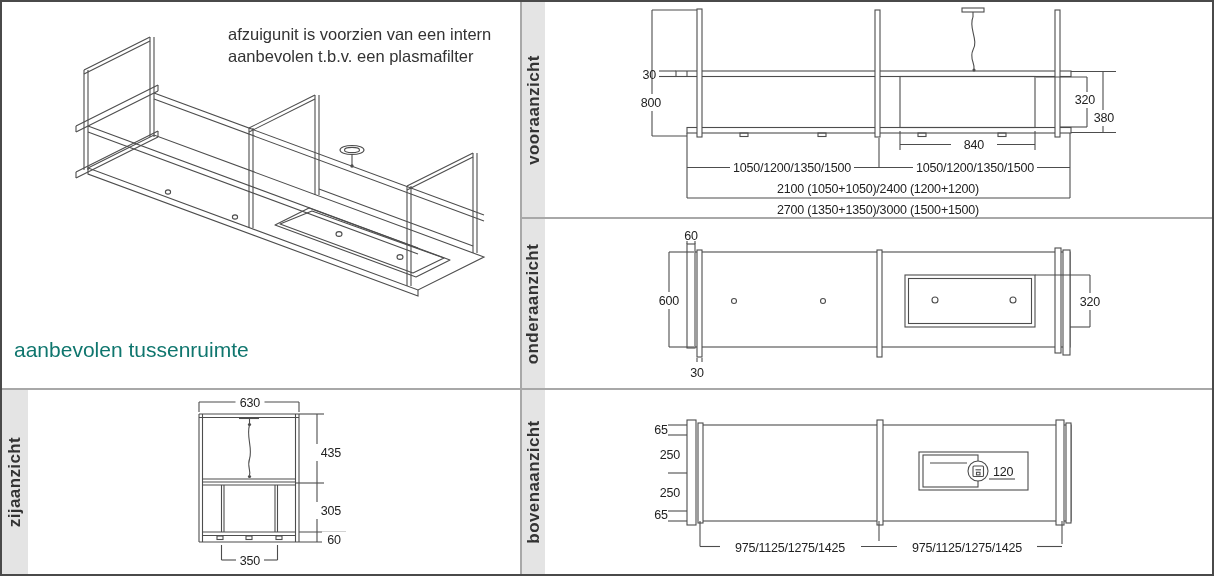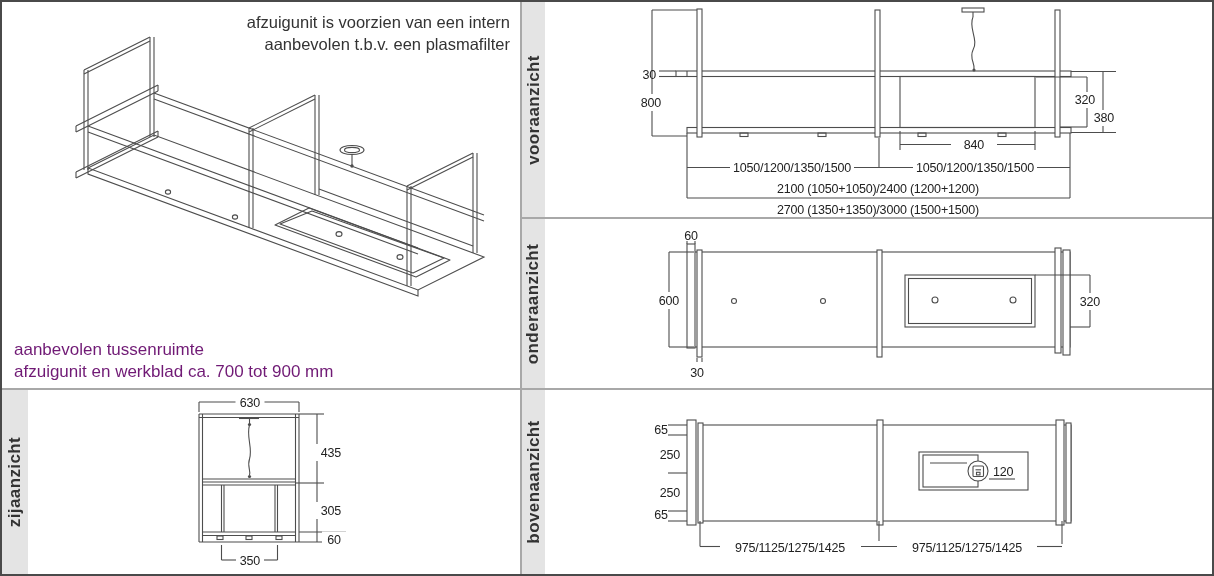--- a/index.html
+++ b/index.html
@@ -12,21 +12,21 @@
               letter-spacing:.4px;color:#333;}
   svg{position:absolute;overflow:visible;}
   .ln line,.ln path,.ln rect,.ln ellipse,.ln circle{stroke:#4d4d4d;stroke-width:1.1;fill:none;}
   .ln .wf{fill:#ffffff;}
   .ln .fill{fill:#4d4d4d;stroke:none;}
   .dim{font-family:"Liberation Sans",sans-serif;font-size:12.5px;letter-spacing:-.2px;
        fill:#222;stroke:none;}
   .dim.mid{text-anchor:middle;}
   .bg{fill:#fff;stroke:none;}
   .note{position:absolute;color:#333;font-size:16.5px;line-height:21.5px;}
-  .hint{position:absolute;color:#701a75;font-size:17px;line-height:22px;}
+  .hint{position:absolute;color:#0f766e;font-size:21px;line-height:22px;}
 </style>
 </head>
 <body>
 
 <div id="canvas">
 
   <div class="divider" style="left:520px;top:0;width:1.5px;height:576px;"></div>
   <div class="divider" style="left:520px;top:217px;width:694px;height:1.5px;"></div>
   <div class="divider" style="left:0;top:388px;width:1214px;height:1.5px;"></div>
 
@@ -36,27 +36,26 @@
   <div class="strip" style="left:522px;top:219px;width:23px;height:169px;">
     <span>onderaanzicht</span>
   </div>
   <div class="strip" style="left:522px;top:390px;width:23px;height:184px;">
     <span>bovenaanzicht</span>
   </div>
   <div class="strip" style="left:2px;top:390px;width:26px;height:184px;">
     <span>zijaanzicht</span>
   </div>
 
-  <div class="note" style="left:228px;top:12px;width:282px;text-align:right;">
+  <div class="note" style="left:228px;top:24px;width:282px;">
     <div>afzuigunit is voorzien van een intern</div>
     <div>aanbevolen t.b.v. een plasmafilter</div>
   </div>
   <div class="hint" style="left:14px;top:339px;">
     <div>aanbevolen tussenruimte</div>
-    <div>afzuigunit en werkblad ca. 700 tot 900 mm</div>
   </div>
 
   <svg style="left:2px;top:2px;" width="518" height="386" viewBox="2 2 518 386">
     <g class="ln">
 
       <path class="wf" d="M88,168 L154,135 L484,257 L418,290 Z"></path>
       <path d="M88,168 L88,174 L418,296 L418,290 M88,174 L418,296"></path>
 
       <line x1="84" y1="70" x2="84" y2="170"></line>
         <line x1="88" y1="70" x2="88" y2="170"></line>

